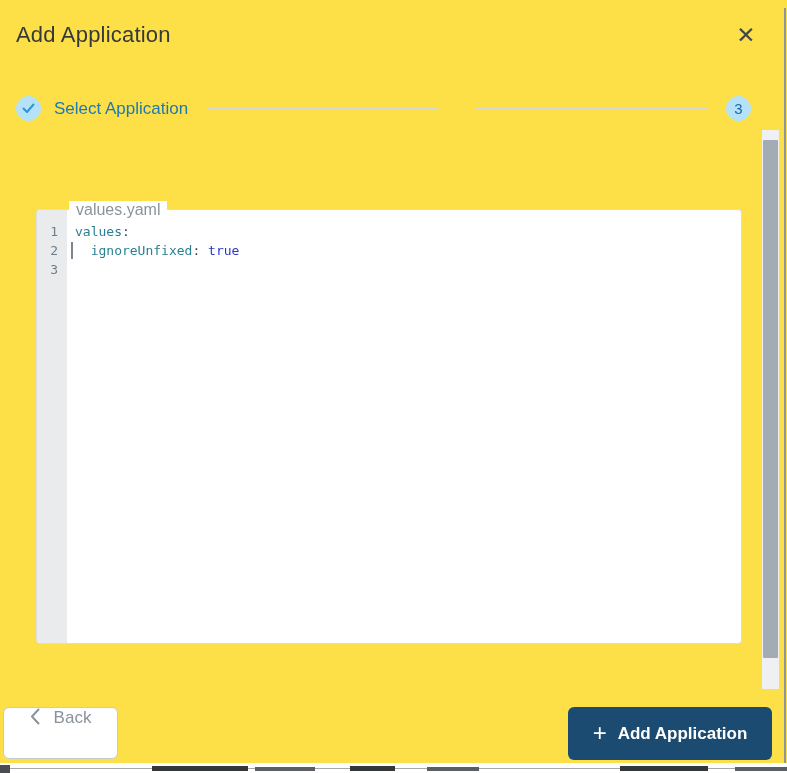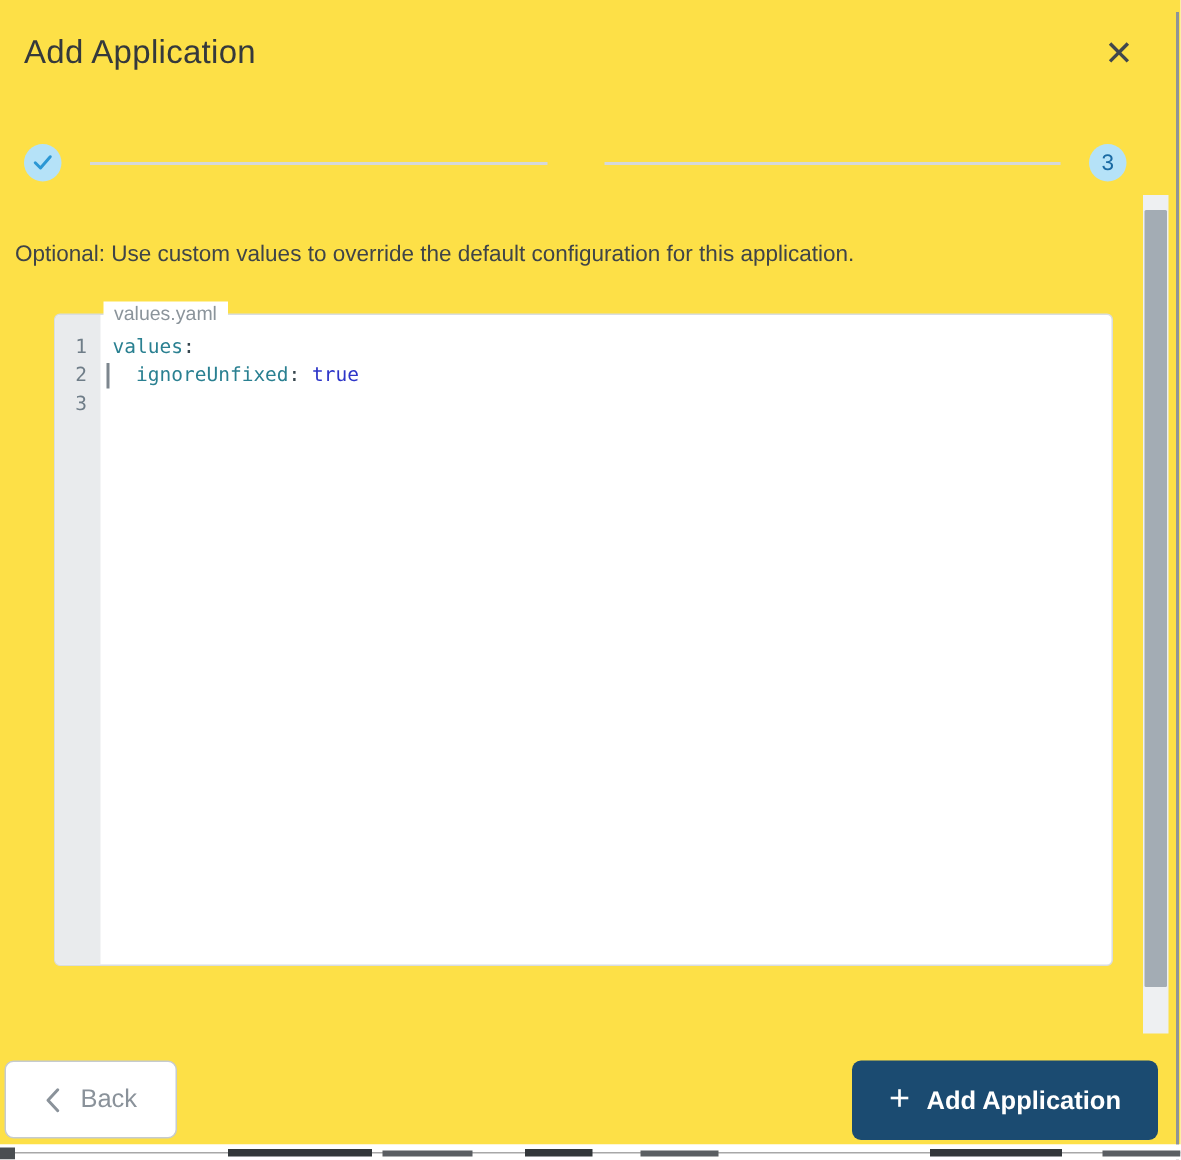--- a/index.html
+++ b/index.html
@@ -89,21 +89,21 @@
     width: 706px; height: 435px;
     border: 1px solid #d9dde0;
     border-radius: 4px;
     background: #ffffff;
   }
   .editor-legend {
     position: absolute;
     top: -9px; left: 32px;
     background: #ffffff;
     padding: 0 7px;
-    font-size: 13px;
+    font-size: 16px;
     color: #8b949b;
   }
   .gutter {
     position: absolute;
     left: 0; top: 0; bottom: 0;
     width: 30px;
     background: #e9ebed;
     border-radius: 3px 0 0 3px;
     padding-top: 12px;
     font-family: "DejaVu Sans Mono", monospace;
@@ -161,21 +161,20 @@
   }
   
   .back-btn {
     position: absolute;
     left: 3px; top: 707px;
     width: 115px; height: 52px;
     background: #ffffff;
     border: 1px solid #c6cbcf;
     border-radius: 6px;
     display: flex;
-    align-items: center;
     justify-content: center;
     gap: 14px;
     font-size: 17px;
     color: #8a929a;
     cursor: pointer;
     font-family: "Liberation Sans", sans-serif;
   }
   .back-btn svg { display: block; }
   .submit-btn {
     position: absolute;
@@ -227,36 +226,36 @@
   <div class="stepper">
 
     <div class="step">
       <span class="step-circle">
         <span>
           <svg width="13" height="11" viewBox="0 0 13 11">
               <polyline points="1.5,5.5 5,9 11.5,1.5" fill="none" stroke="#2b97d4" stroke-width="2" stroke-linecap="round" stroke-linejoin="round"></polyline>
             </svg>
         </span>
       </span>
+      <span class="step-label">Select Application</span>
     </div>
 
     <div class="connector"></div>
 
 
     <div class="connector"></div>
 
     <div class="step">
       <span class="step-circle">
         <span class="step-num">3</span>
       </span>
     </div>
 
   </div>
 
-  <p class="description">Optional: Use custom values to override the default configuration for this application.</p>
 
   <div class="editor">
     <span class="editor-legend">values.yaml</span>
 
     <div class="gutter">
       <span class="ln">1</span>
       <span class="ln">2</span>
       <span class="ln">3</span>
     </div>
 

